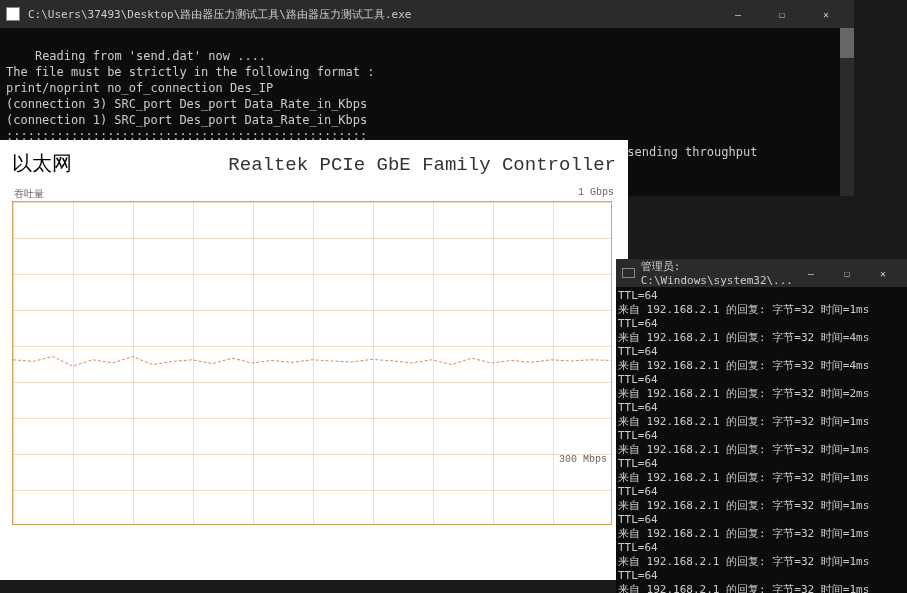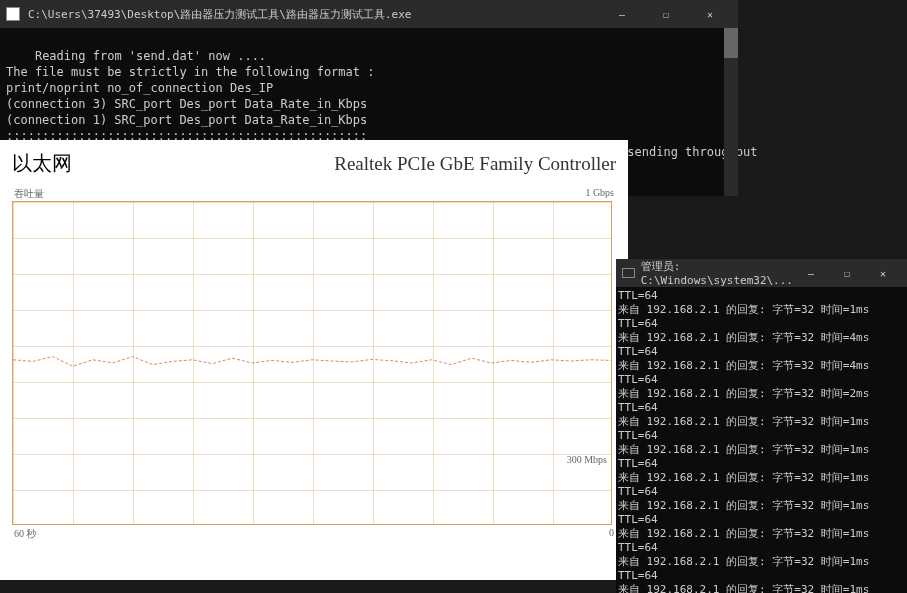--- a/index.html
+++ b/index.html
@@ -11,21 +11,21 @@
   font-size: 12px;
   overflow: hidden;
   position: relative;
 }
 
 
 .terminal-main {
   position: absolute;
   top: 0;
   left: 0;
-  width: 738px;
+  width: 854px;
   background: #0c0c0c;
 }
 .titlebar {
   height: 28px;
   background: #2b2b2b;
   display: flex;
   align-items: center;
   padding: 0 6px;
   color: #cccccc;
   font-size: 11px;
@@ -79,21 +79,21 @@
 
 .ethernet-panel {
   position: absolute;
   top: 140px;
   left: 0;
   width: 628px;
   height: 440px;
   background: #fff;
   color: #000;
   padding: 10px 12px;
-  font-family: Liberation Serif, serif;
+  font-family: Liberation Mono, monospace;
 }
 .ethernet-header {
   display: flex;
   justify-content: space-between;
   align-items: baseline;
   margin-bottom: 10px;
 }
 .ethernet-title {
   font-size: 20px;
   font-weight: 400;
@@ -202,24 +202,20 @@
     <span>吞吐量</span>
     <span>1 Gbps</span>
   </div>
   <div class="graph-container">
     <div class="graph-grid"></div>
     <svg class="graph-svg" viewBox="0 0 600 360" preserveAspectRatio="none">
       <path id="throughput-path" fill="none" stroke="#D9804B" stroke-width="1" stroke-dasharray="3,2" d="M0.0,176.4 L20.0,178.2 L40.0,172.8 L60.0,183.6 L80.0,176.4 L100.0,180.0 L120.0,172.8 L140.0,181.8 L160.0,178.2 L180.0,176.4 L200.0,180.7 L220.0,174.6 L240.0,180.0 L260.0,177.1 L280.0,179.3 L300.0,176.4 L320.0,177.8 L340.0,178.9 L360.0,176.0 L380.0,177.5 L400.0,180.0 L420.0,176.4 L440.0,181.8 L460.0,174.6 L480.0,180.0 L500.0,177.1 L520.0,179.3 L540.0,176.4 L560.0,177.8 L580.0,176.4 L600.0,177.1 "></path>
     </svg>
     <div class="graph-label-300" style="top:252px;">300 Mbps</div>
   </div>
-  <div class="graph-labels-bottom">
-    <span>60 秒</span>
-    <span>0</span>
-  </div>
 </div>
 
 <div class="terminal-ping">
   <div class="titlebar">
     <div style="width:14px;height:10px;border:1px solid #888;margin-right:6px"></div>
     <div class="title">管理员: C:\Windows\system32\...</div>
     <div class="controls">
       <div class="ctrl">—</div>
       <div class="ctrl">☐</div>
       <div class="ctrl">✕</div>

